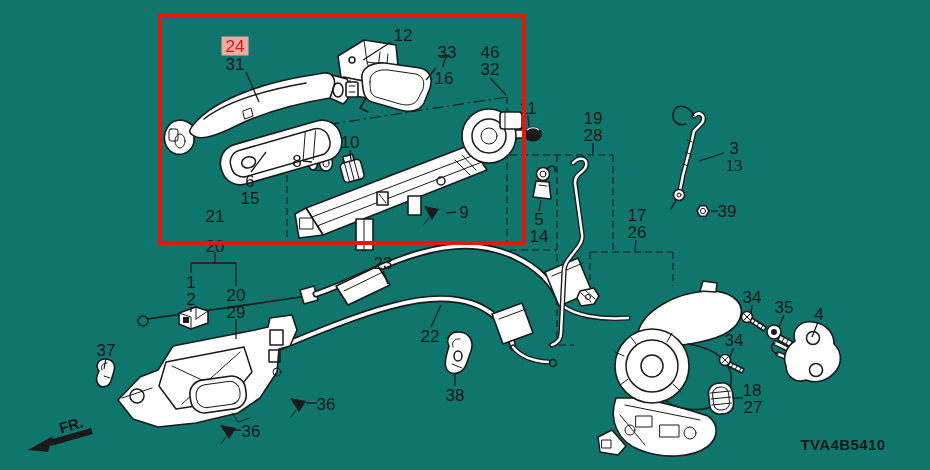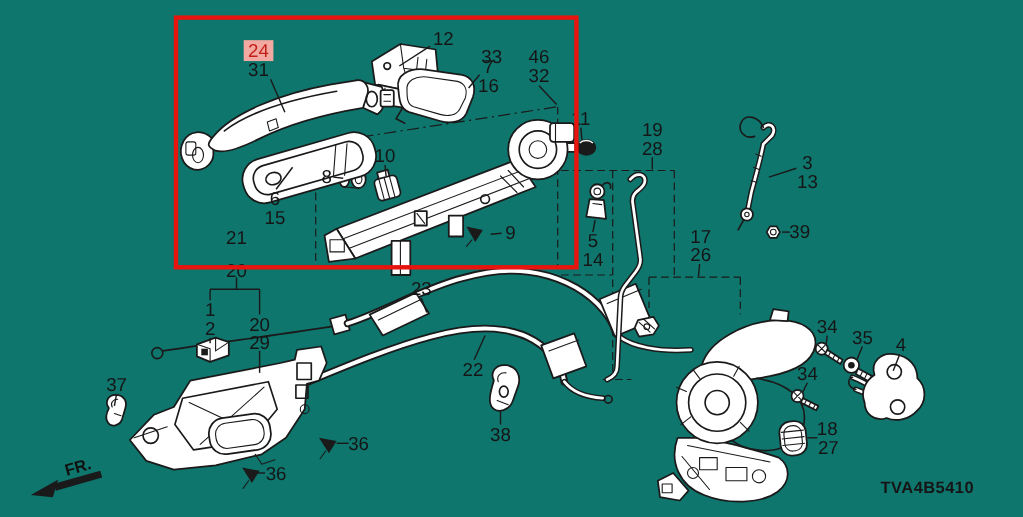--- a/index.html
+++ b/index.html
@@ -334,21 +334,21 @@
       <div class="callout" style="left: 383px; top: 263px;">23</div>
       <div class="callout" style="left: 430px; top: 336px;">22</div>
       <div class="callout" style="left: 455px; top: 395px;">38</div>
       <div class="callout" style="left: 539px; top: 219px;">5</div>
       <div class="callout" style="left: 539px; top: 236px;">14</div>
       <div class="callout" style="left: 593px; top: 118px;">19</div>
       <div class="callout" style="left: 593px; top: 135px;">28</div>
       <div class="callout" style="left: 637px; top: 215px;">17</div>
       <div class="callout" style="left: 637px; top: 232px;">26</div>
       <div class="callout" style="left: 734px; top: 148px;">3</div>
-      <div class="callout" style="left: 734px; top: 165px;">13</div>
+      <div class="callout" style="left: 734px; top: 165px; font-family: Liberation Serif, serif;">13</div>
       <div class="callout" style="left: 727px; top: 211px;">39</div>
       <div class="callout" style="left: 752px; top: 297px;">34</div>
       <div class="callout" style="left: 734px; top: 340px;">34</div>
       <div class="callout" style="left: 784px; top: 307px;">35</div>
       <div class="callout" style="left: 819px; top: 314px;">4</div>
       <div class="callout" style="left: 752px; top: 390px;">18</div>
       <div class="callout" style="left: 753px; top: 407px;">27</div>
     </div>
 
 <div class="code">TVA4B5410</div>

